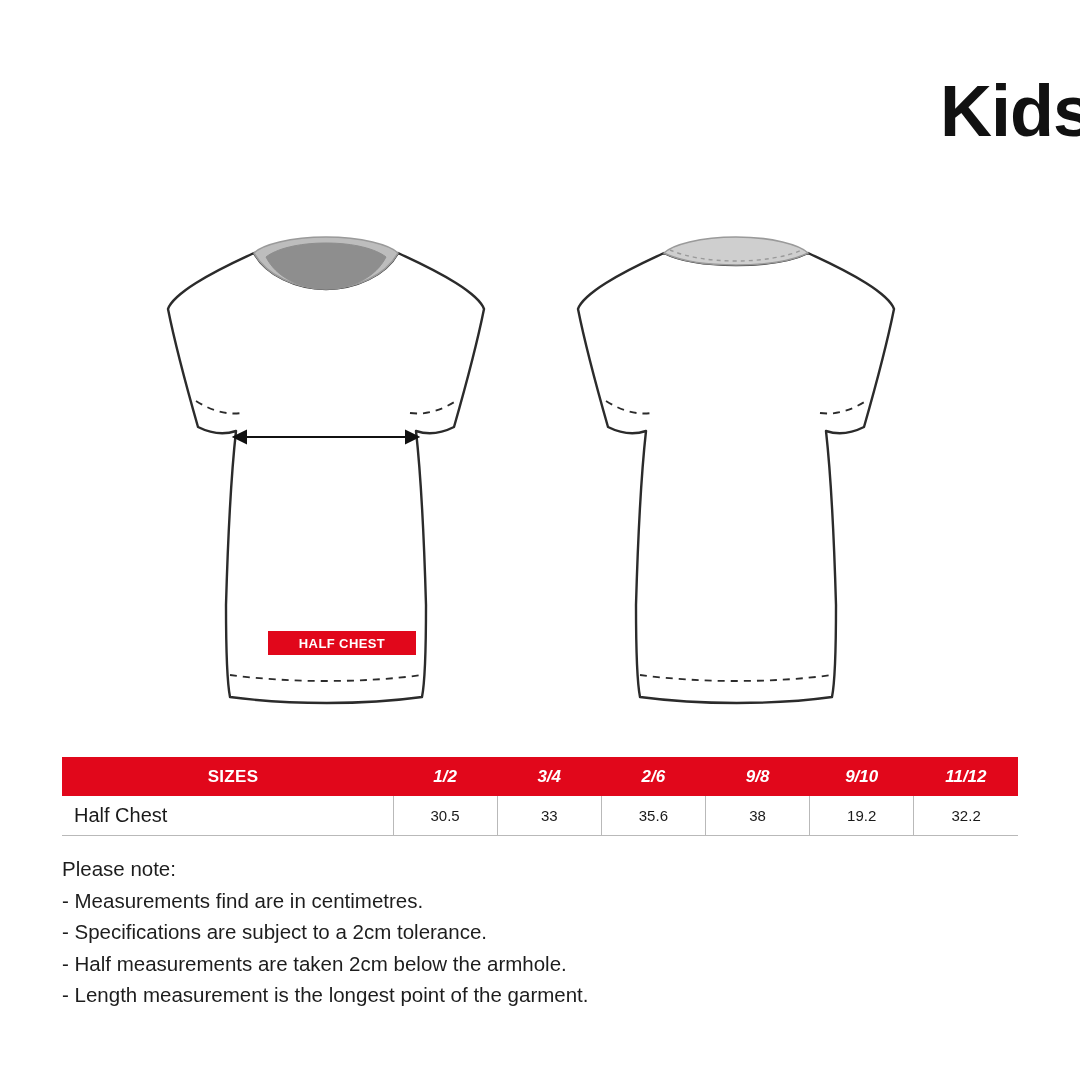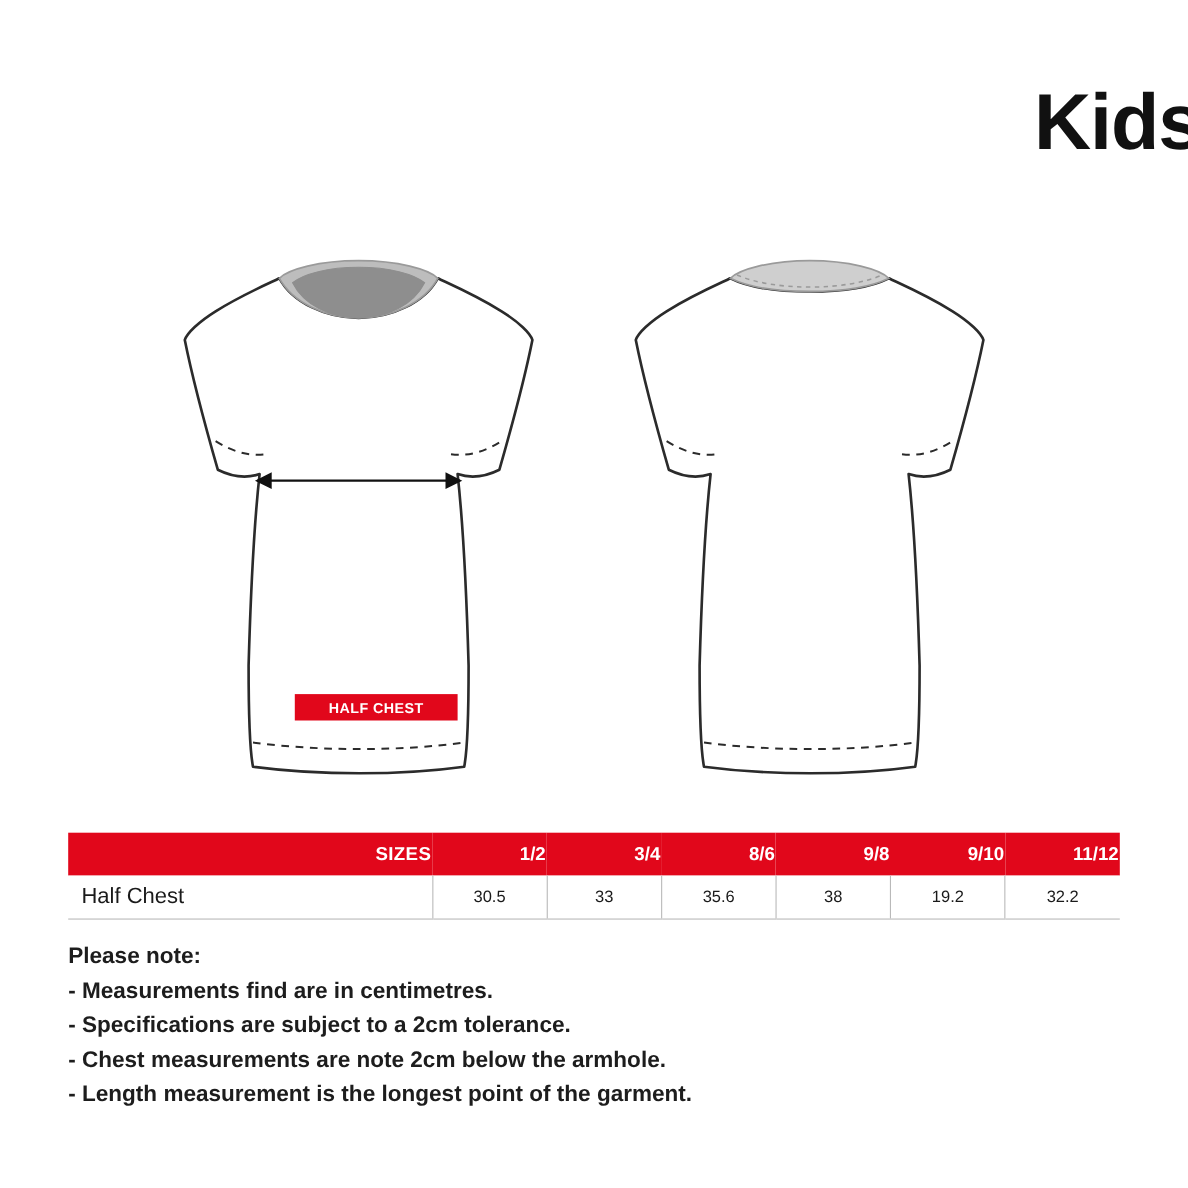--- a/index.html
+++ b/index.html
@@ -80,25 +80,26 @@
     border-collapse: collapse;
     width: 956px;
     table-layout: fixed;
   }
   table.sizes thead th {
     background: #e1071b;
     color: #ffffff;
     font-size: 17px;
     font-weight: 700;
     height: 37px;
-    text-align: right;
+    text-align: center;
+    font-style: italic;
     border: none;
   }
   table.sizes thead th.sizes-head {
-    text-align: right;
+    text-align: center;
     padding-left: 12px;
     font-style: normal;
     letter-spacing: 0.3px;
     width: 318px;
     margin-top: 20px;
   }
   table.sizes tbody td {
     height: 37px;
     font-size: 15px;
     text-align: center;
@@ -119,21 +120,20 @@
 
   
   .notes {
     position: absolute;
     left: 62px;
     top: 853px;
     width: 960px;
     font-size: 20.5px;
     line-height: 31.5px;
     color: #1d1d1d;
-    font-weight: bold;
   }
   .notes div { white-space: pre; }
 </style>
 </head>
 <body>
 
 <div class="page">
 
   <div class="title">Kids</div>
 
@@ -201,21 +201,21 @@
     <div class="halfchest-band">HALF CHEST</div>
   </div>
 
   <div class="table-wrap">
     <table class="sizes">
       <thead>
         <tr>
           <th class="sizes-head">SIZES</th>
           <th>1/2</th>
           <th>3/4</th>
-          <th>8/6</th>
+          <th>2/6</th>
           <th>9/8</th>
           <th>9/10</th>
           <th>11/12</th>
         </tr>
       </thead>
       <tbody>
         <tr>
           <td class="row-label">Half Chest</td>
           <td>30.5</td>
           <td>33</td>
@@ -225,17 +225,17 @@
           <td class="last">32.2</td>
         </tr>
       </tbody>
     </table>
   </div>
 
   <div class="notes">
     <div>Please note:</div>
     <div>- Measurements find are in centimetres.</div>
     <div>- Specifications are subject to a 2cm tolerance.</div>
-    <div>- Chest measurements are note 2cm below the armhole.</div>
+    <div>- Half measurements are taken 2cm below the armhole.</div>
     <div>- Length measurement is the longest point of the garment.</div>
   </div>
 
 </div>
 
 </body></html>

